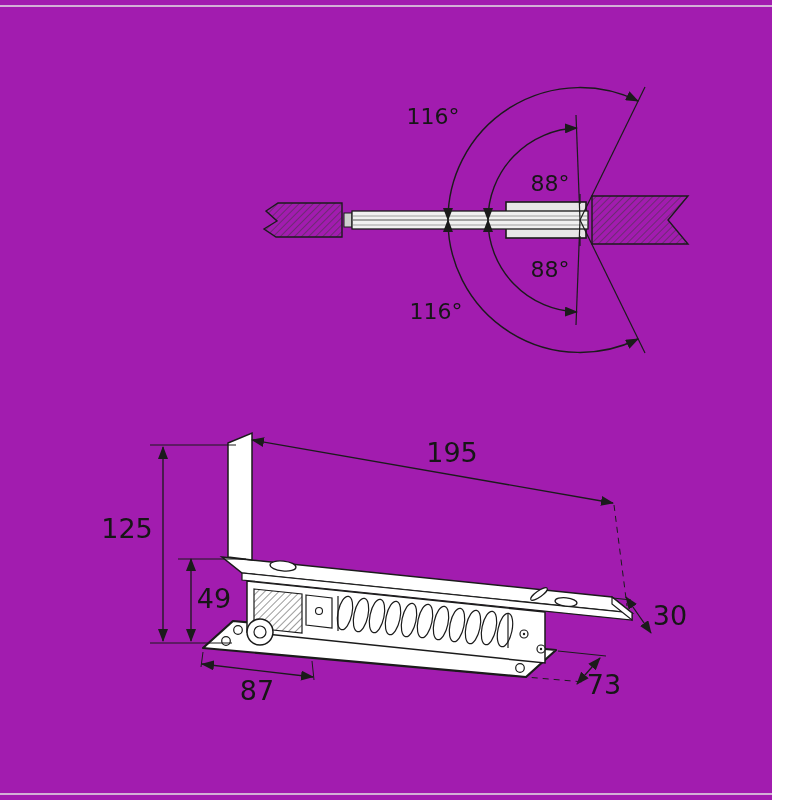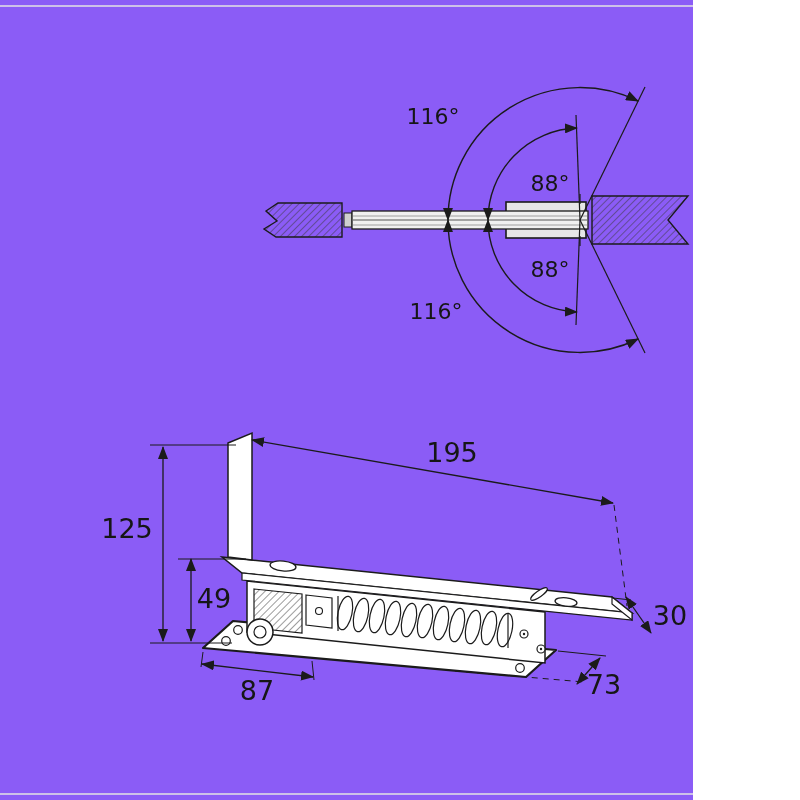--- a/index.html
+++ b/index.html
@@ -1,16 +1,16 @@
 <!DOCTYPE html>
 <html><head>
 <meta charset="utf-8">
 <style>
   html,body{margin:0;padding:0;background:#ffffff}
-  .canvas{position:relative;width:693px;height:800px;background:#8b5cf6;overflow:hidden}
+  .canvas{position:relative;width:772px;height:800px;background:#a21caf;overflow:hidden}
   svg{display:block}
   text{font-family:"DejaVu Sans","Liberation Sans",sans-serif;fill:#161616}
   .t-ang{font-size:22px}
   .t-dim{font-size:27px}
 </style>
 </head>
 <body>
 
 <div class="canvas">
 <svg width="800" height="800" viewBox="0 0 800 800" xmlns="http://www.w3.org/2000/svg">

